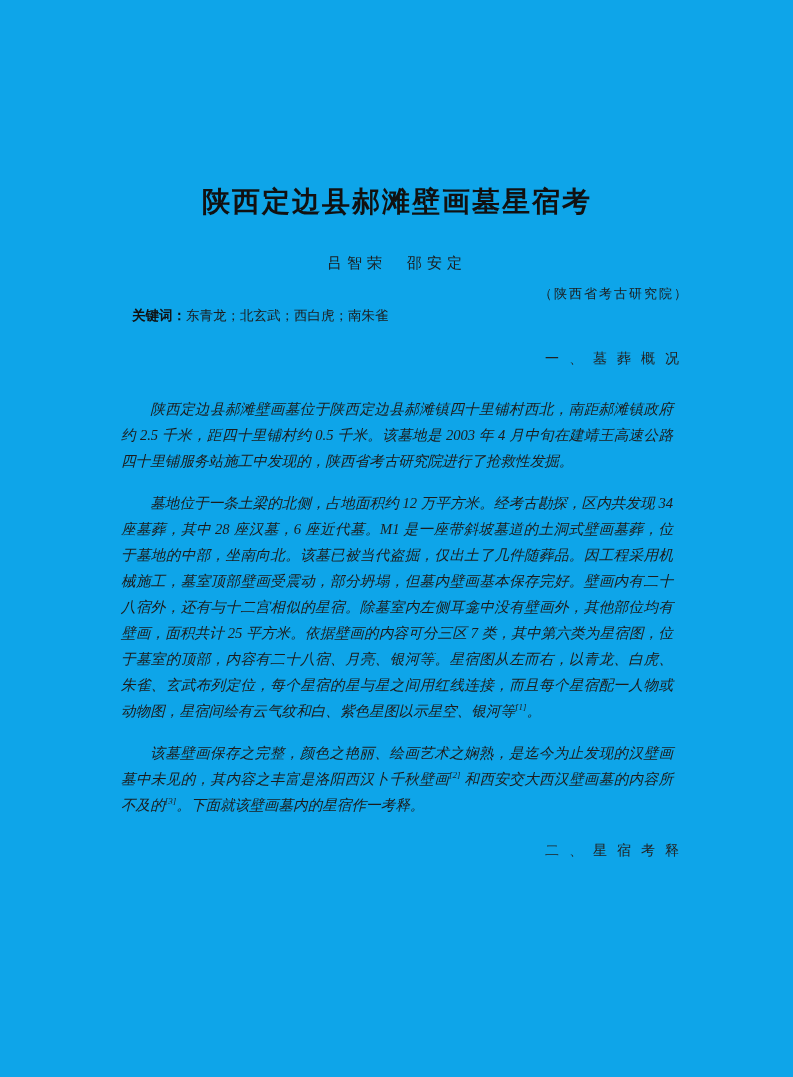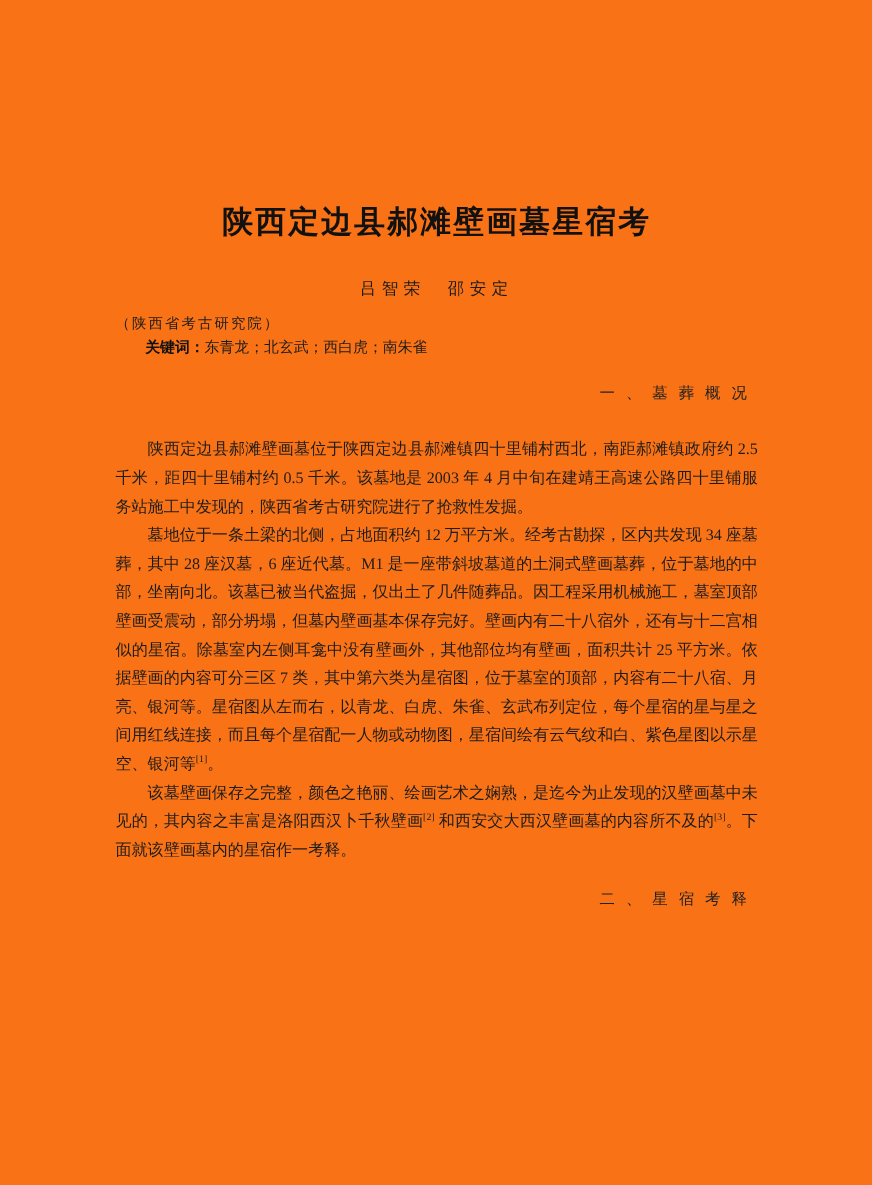--- a/index.html
+++ b/index.html
@@ -1,20 +1,20 @@
 <!DOCTYPE html>
 <html><head>
 <meta charset="utf-8">
 <style>
   html, body { margin: 0; padding: 0; background: #ffffff; }
   .page {
     position: relative;
     width: 793px;
     height: 1077px;
-    background: #f97316;
+    background: #0ea5e9;
     color: #1c1c1c;
     font-family: "Liberation Serif", serif;
     overflow: hidden;
   }
   .inner {
     position: absolute;
     left: 105px;
     top: 0;
     width: 584px;
   }
@@ -33,21 +33,21 @@
     font-size: 15px;
     line-height: 18px;
     letter-spacing: 5px;
     text-align: center;
   }
   .affiliation {
     margin-top: 14px;
     font-size: 13px;
     line-height: 16px;
     letter-spacing: 2px;
-    text-align: left;
+    text-align: right;
   }
   .abstract {
     margin: 36px 0 0 0;
     font-size: 13.5px;
     line-height: 28px;
     text-align: justify;
     text-indent: 2em;
   }
   .keywords {
     margin: 0;
@@ -65,25 +65,26 @@
     margin: 14px 0 22px 0;
     font-weight: 400;
     font-size: 14px;
     line-height: 30px;
     letter-spacing: 10px;
     text-align: right;
     color: #222;
   }
   .sec-heading.second { margin-top: 18px; }
   .body-para {
-    margin: 0;
+    margin: 16px;
     font-size: 14.6px;
     line-height: 26px;
     text-align: justify;
     text-indent: 2em;
+    font-style: italic;
   }
   .sup {
     font-size: 9px;
     vertical-align: super;
     line-height: 0;
     letter-spacing: 0;
   }
 </style>
 </head>
 <body>

